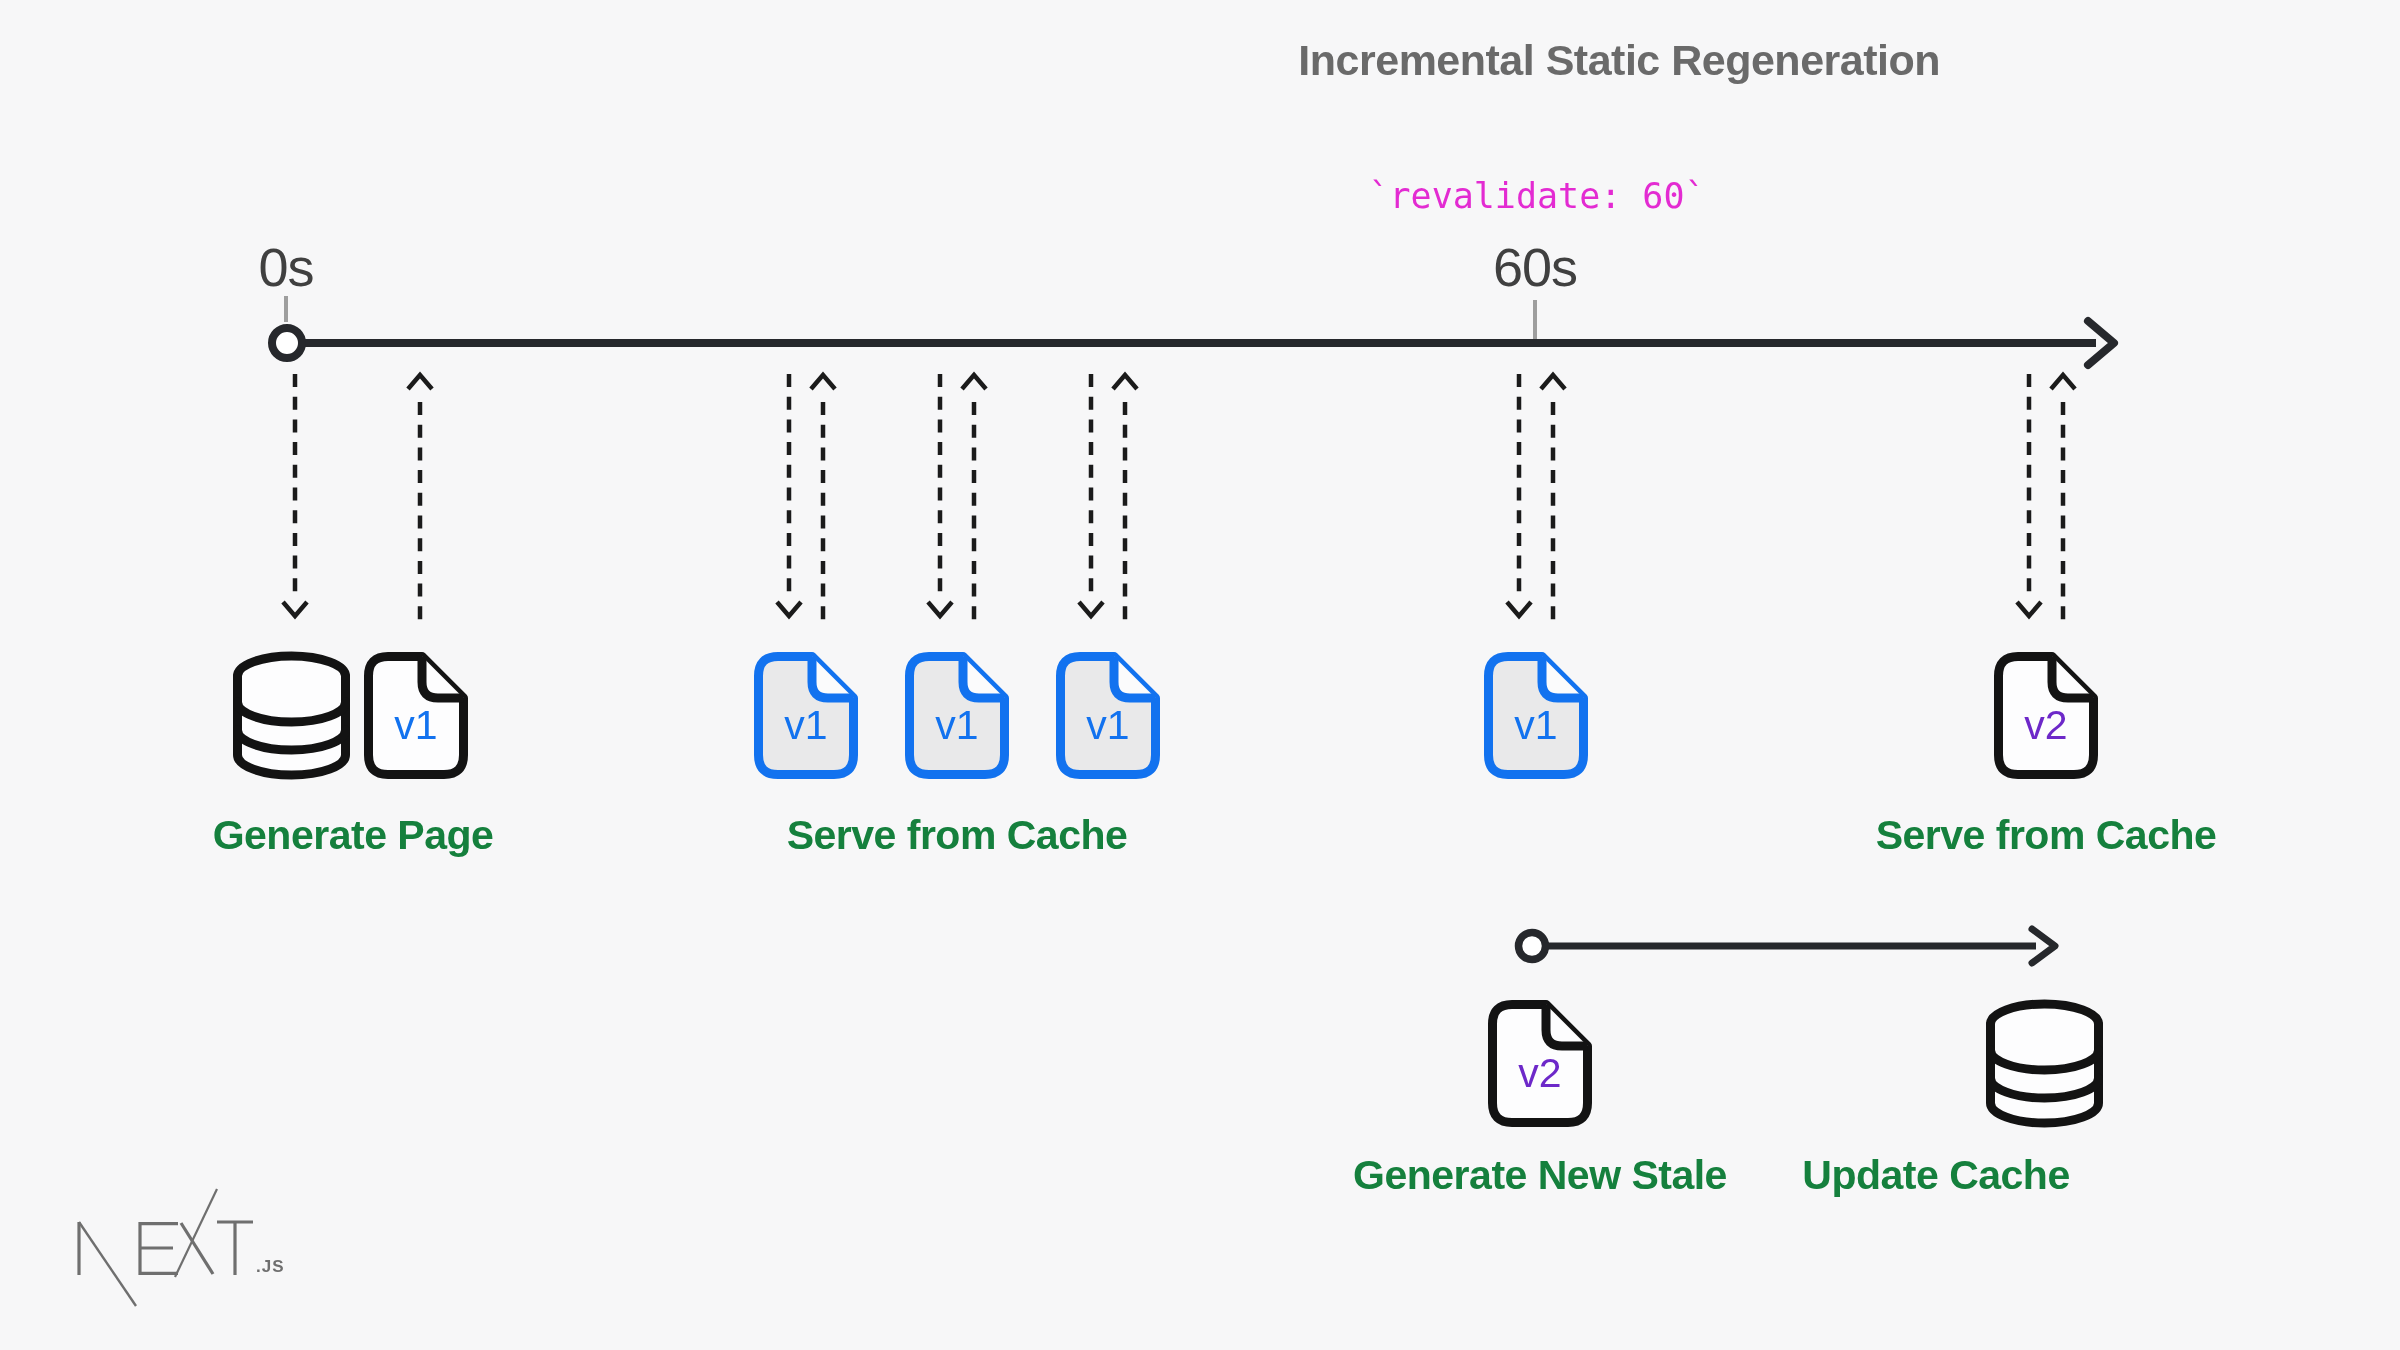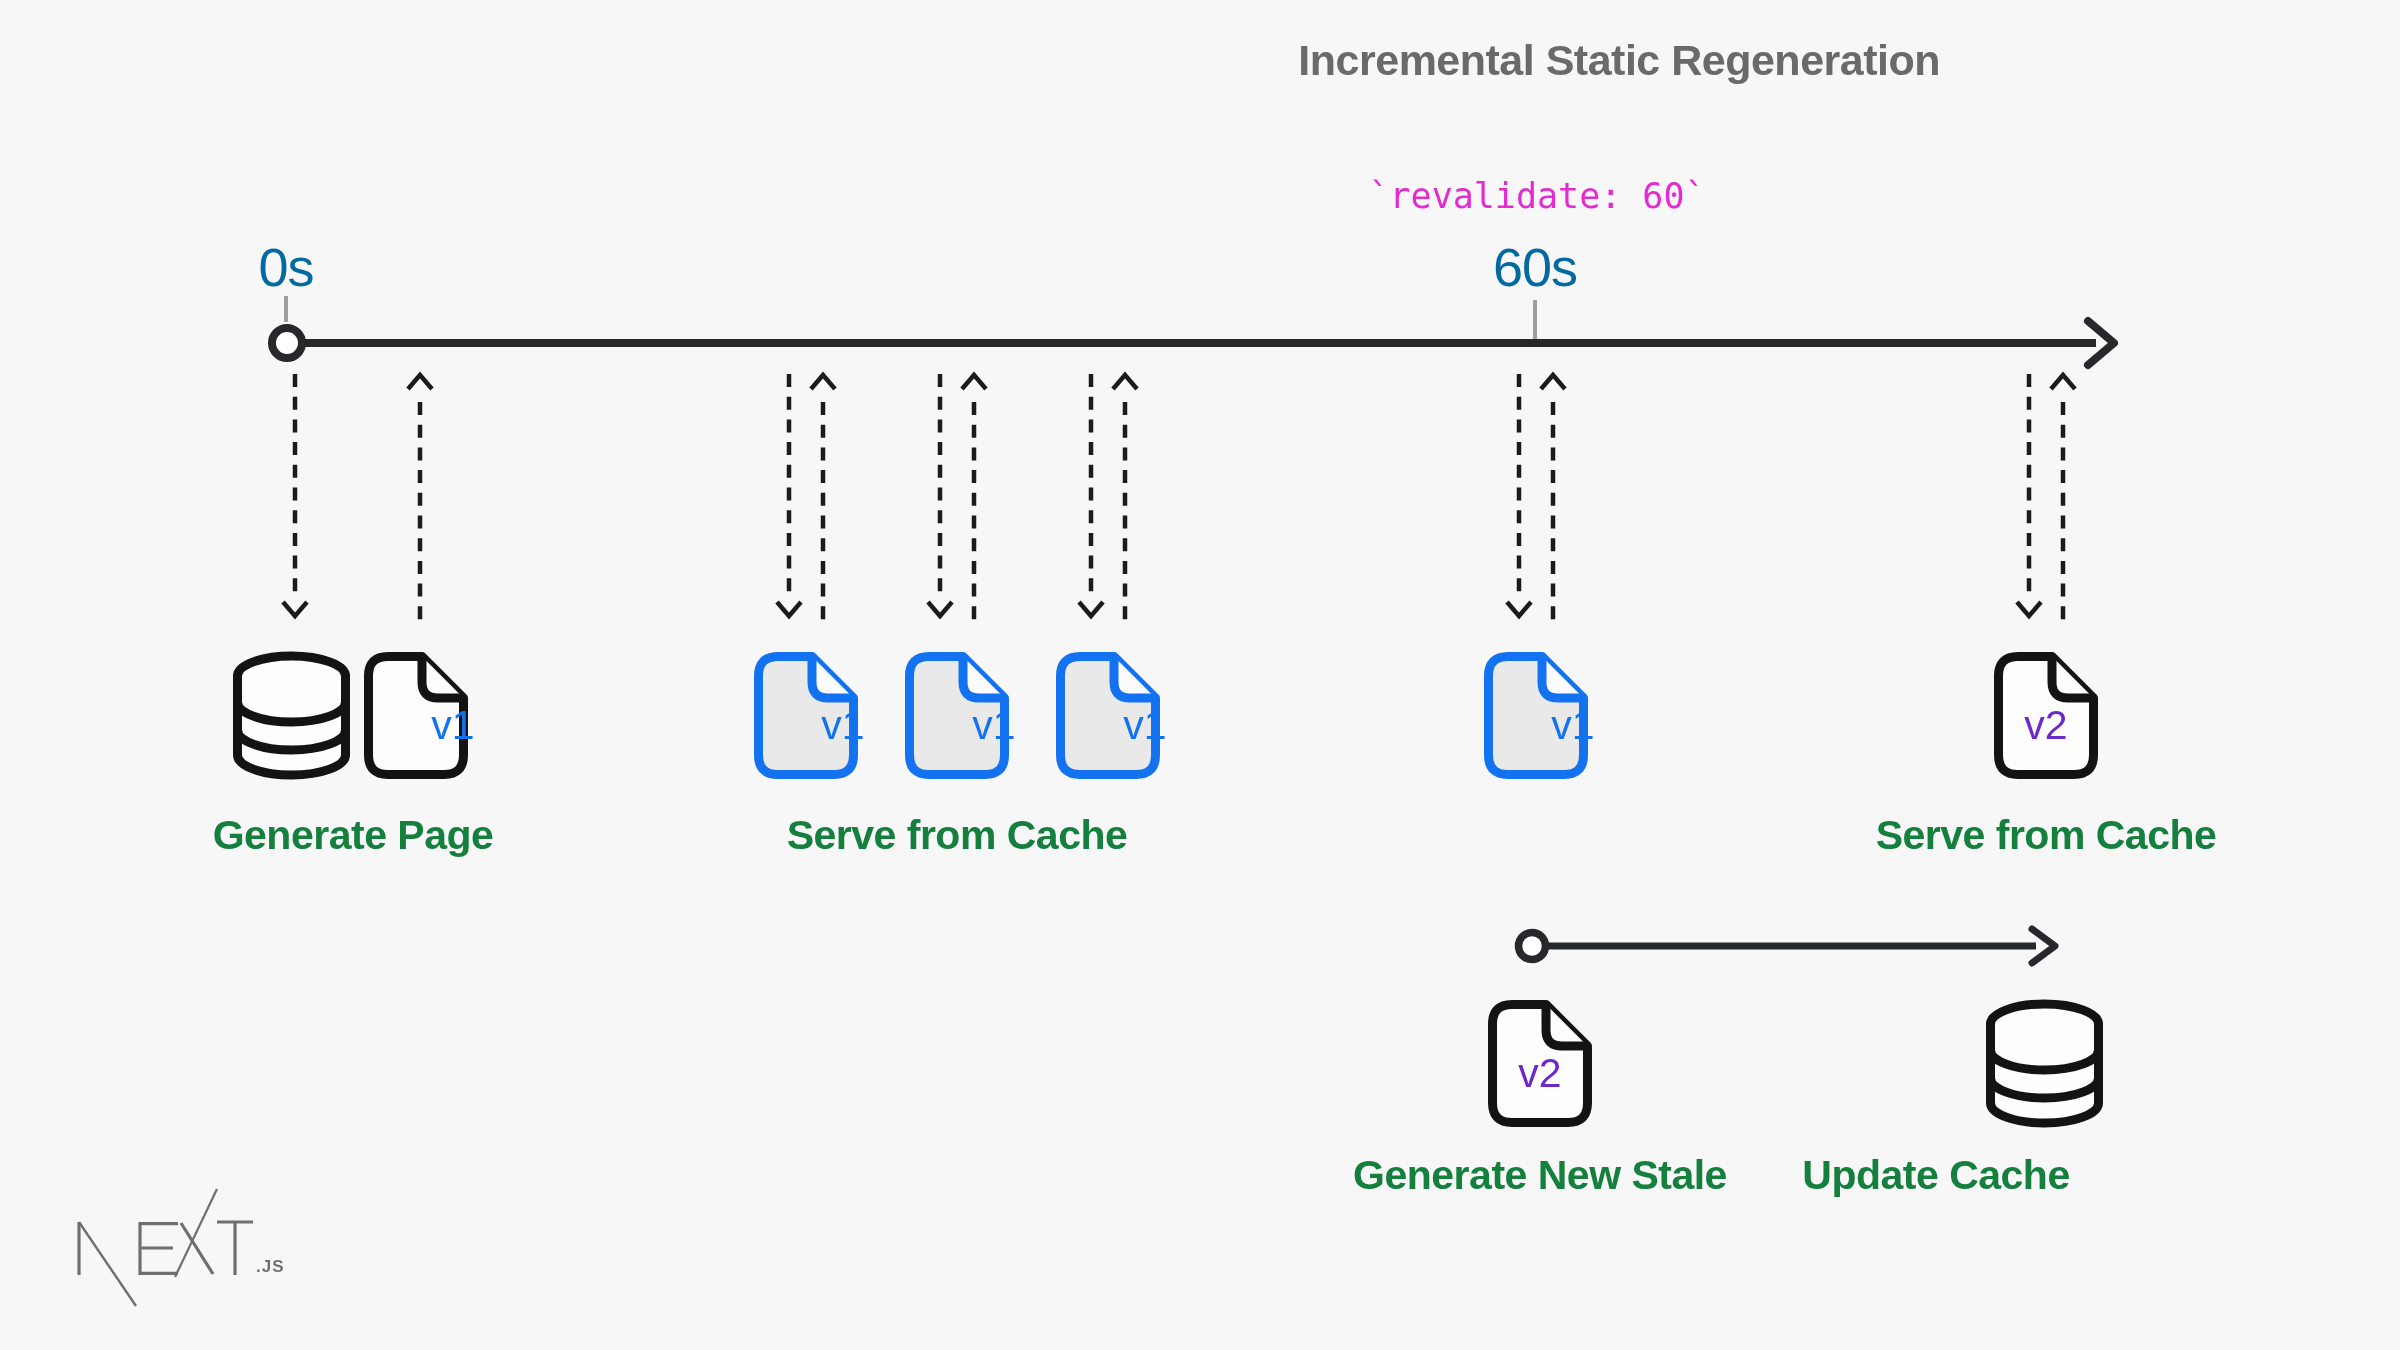--- a/index.html
+++ b/index.html
@@ -15,21 +15,21 @@
     position:absolute;top:36px;right:52px;
     font-size:43px;font-weight:700;color:#6a6a6a;letter-spacing:-0.5px;
   }
   .code{
     position:absolute;top:176px;left:1537px;transform:translateX(-50%);
     font-family:"DejaVu Sans Mono", monospace;
     font-size:35px;color:#e32bd2;white-space:nowrap;
   }
   .tick-label{
     position:absolute;top:236px;transform:translateX(-50%);
-    font-size:54px;font-weight:500;color:#0369a1;letter-spacing:-1px;
+    font-size:54px;font-weight:500;color:#404040;letter-spacing:-1px;
   }
   .lines{position:absolute;left:0;top:0;pointer-events:none;}
 
   .section-label{
     position:absolute;transform:translateX(-50%);
     font-size:41px;font-weight:700;color:#15803d;letter-spacing:-0.5px;
     white-space:nowrap;
   }
   .row1-label{top:812px;}
   .row2-label{top:1152px;}
@@ -42,21 +42,21 @@
     position:absolute;left:0;top:30px;width:100%;height:86px;
     display:flex;align-items:center;justify-content:center;
     font-size:41px;font-weight:500;
   }
   .file-blue{color:#1272ef;}
   .file-blue .body{fill:#e9e9ea;}
   .file-blue .fold{fill:#fbfbfc;}
   .file-dark{color:#131313;}
   .file-dark .body{fill:#fdfdfe;}
   .file-dark .fold{fill:#fdfdfe;}
-  .ver-blue{color:#1272ef;padding-left:37px;}
+  .ver-blue{color:#1272ef;}
   .ver-purple{color:#6d28c9;text-align:center;}
 
   .db-icon{position:absolute;width:117px;height:129px;color:#131313;}
   .db-icon svg{width:117px;height:129px;}
 
   .logo{position:absolute;left:70px;top:1185px;width:240px;height:140px;color:#6f6f6f;}
 </style>
 </head>
 <body>
 

